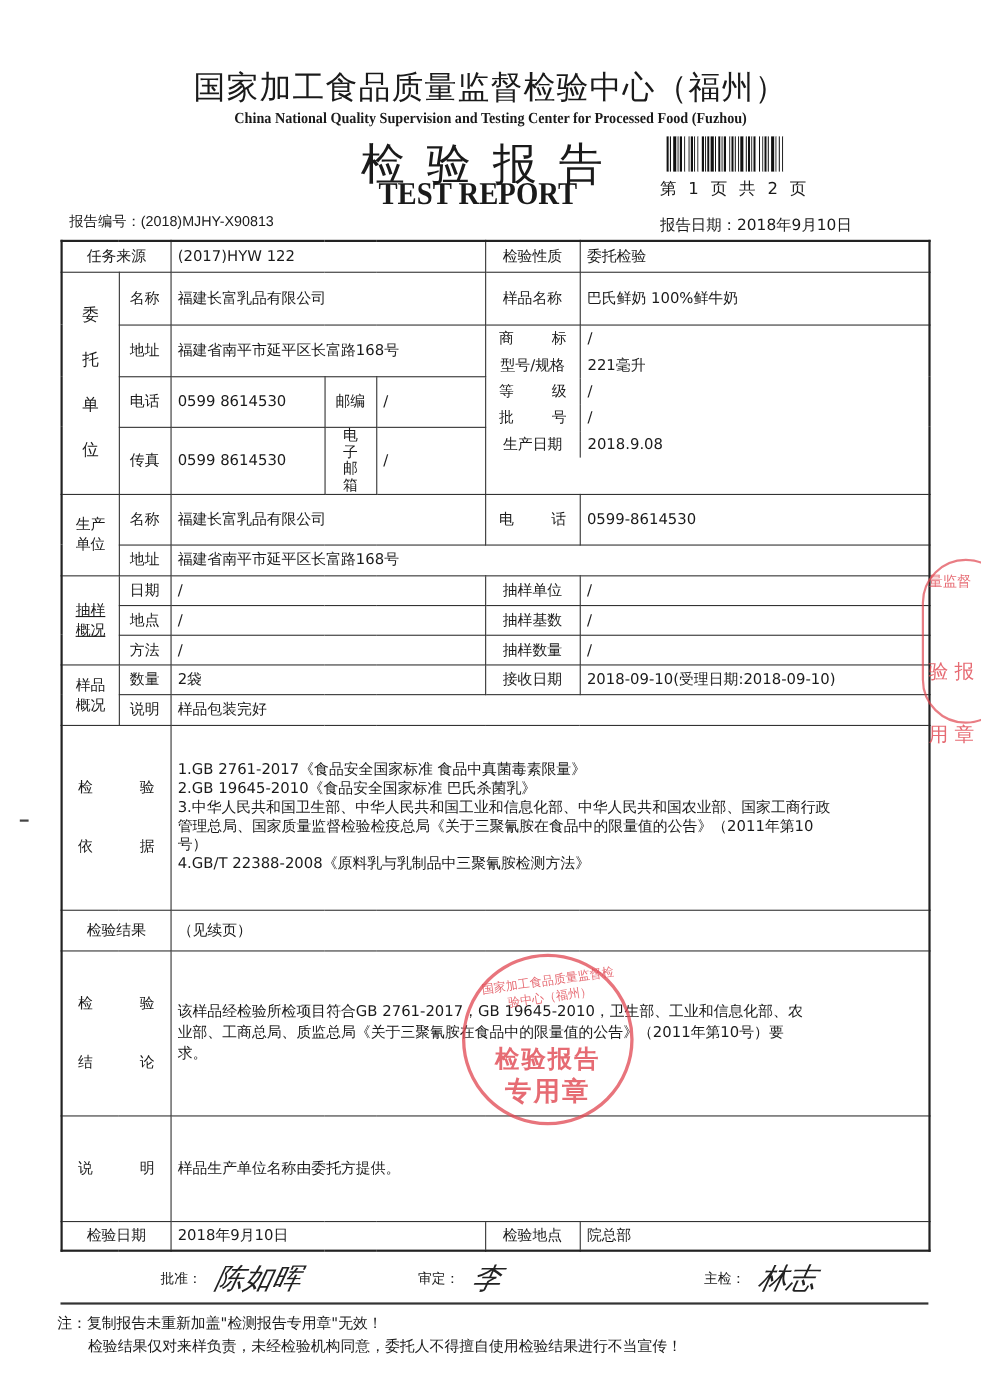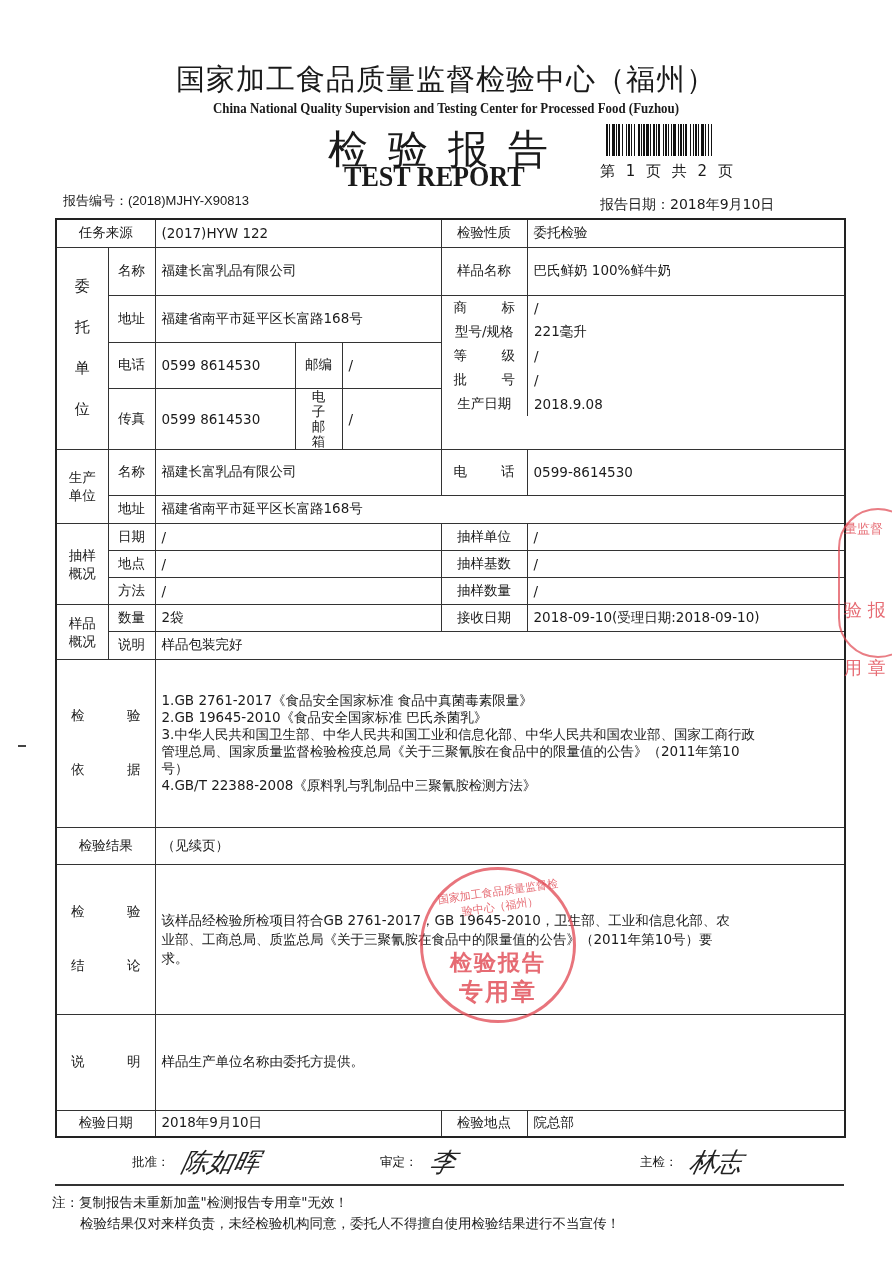--- a/index.html
+++ b/index.html
@@ -238,21 +238,21 @@
           </div>
         </td>
     <td>0599-8614530</td>
   </tr>
   <tr style="height:28px">
     <td class="lbl">地址</td>
     <td colspan="5">福建省南平市延平区长富路168号</td>
   </tr>
 
   <tr style="height:27px">
-    <td class="grp" rowspan="3" style="line-height:18px;padding:0 8px;">抽样概况</td>
+    <td class="grp" rowspan="3" style="line-height:18px;padding:0 8px;text-decoration:underline;">抽样概况</td>
     <td class="lbl">日期</td>
     <td colspan="3">/</td>
     <td class="lbl">抽样单位</td>
     <td>/</td>
   </tr>
   <tr style="height:27px">
     <td class="lbl">地点</td>
     <td colspan="3">/</td>
     <td class="lbl">抽样基数</td>
     <td>/</td>
@@ -347,21 +347,21 @@
 
 <div class="abs side-stamp">
   <div class="t1">量监督</div>
   <div class="t2">验 报</div>
   <div class="t3">用 章</div>
 </div>
 
 <div class="abs edge-mark"></div>
 
 <div class="abs sig-row">
-  <div class="sig" style="left:132px;">
+  <div class="sig" style="left:146px;">
     <span>批准：</span>
     <span class="scribble">陈如晖</span>
   </div>
   <div class="sig" style="left:380px;">
     <span>审定：</span>
     <span class="scribble">李</span>
   </div>
   <div class="sig" style="left:640px;">
     <span>主检：</span>
     <span class="scribble">林志</span>

